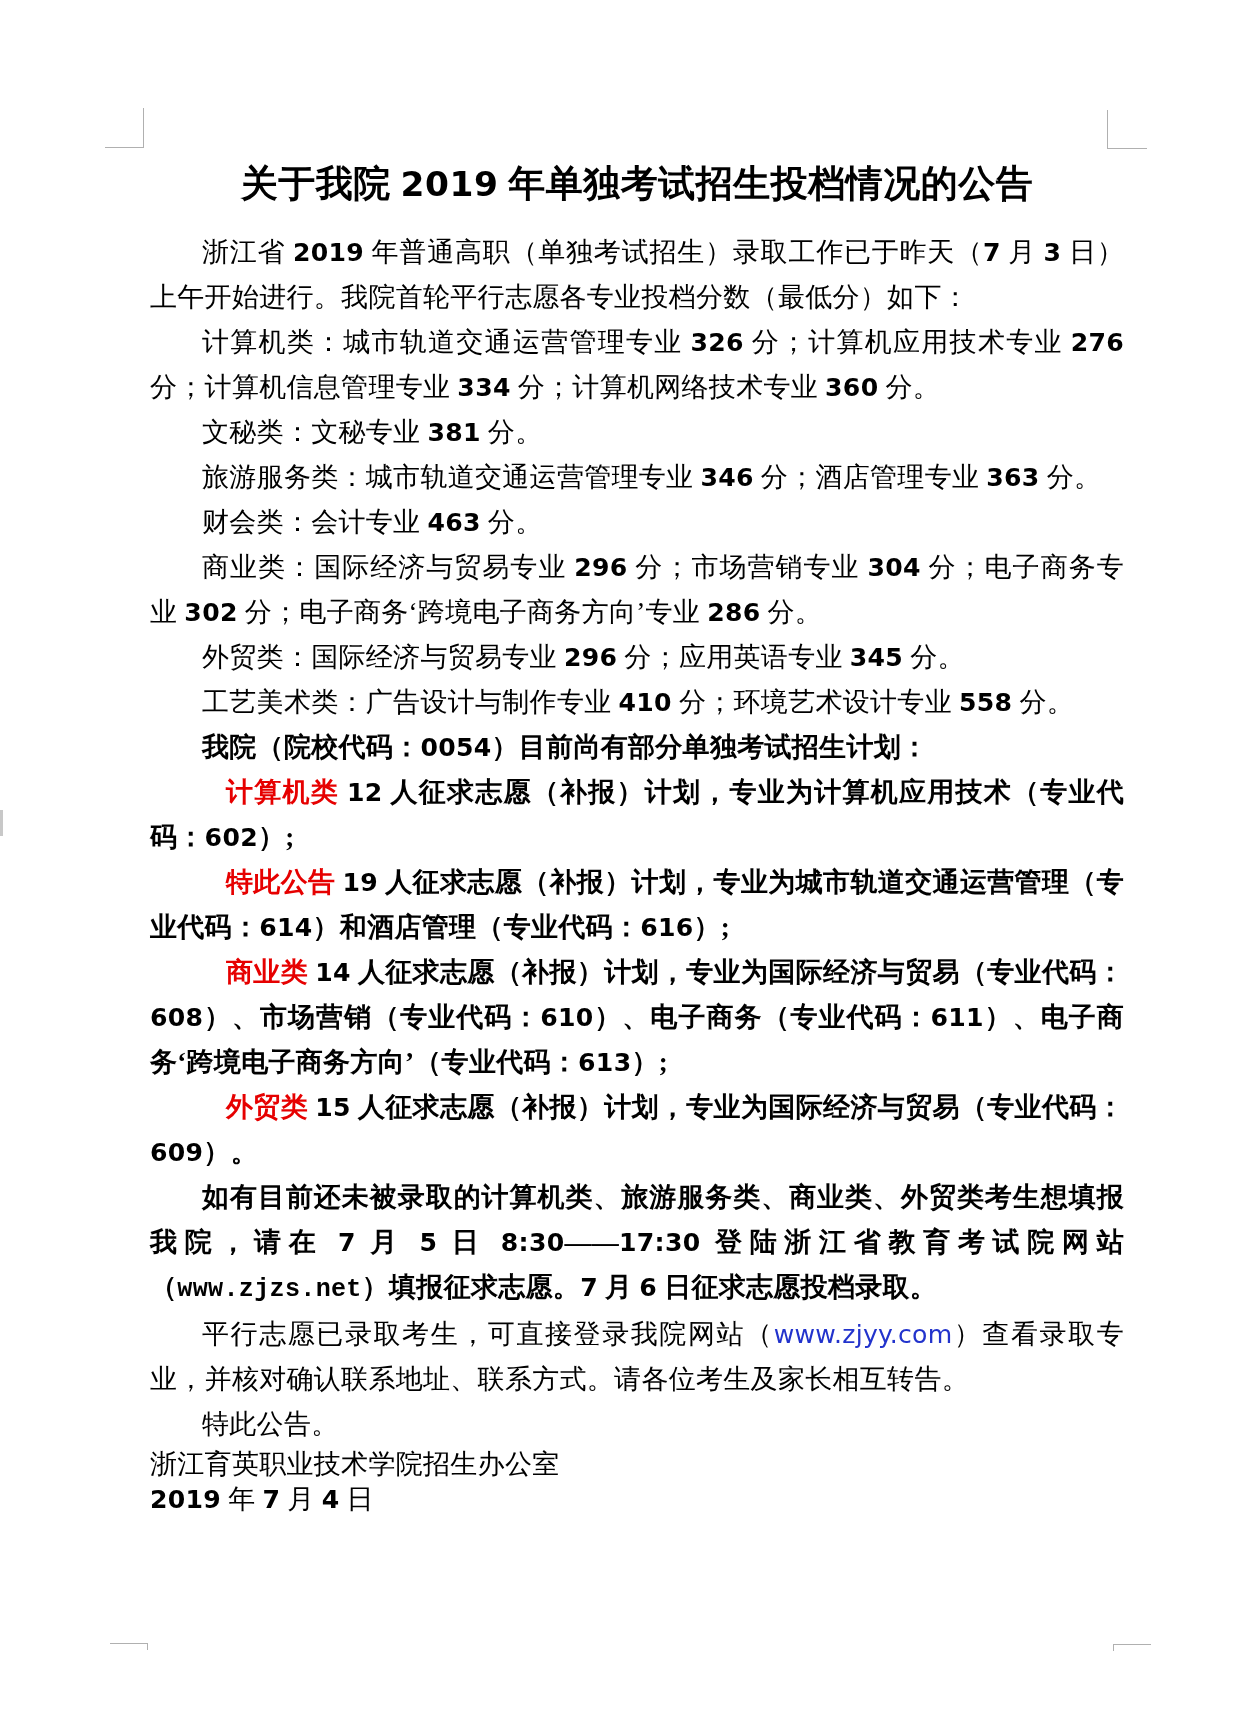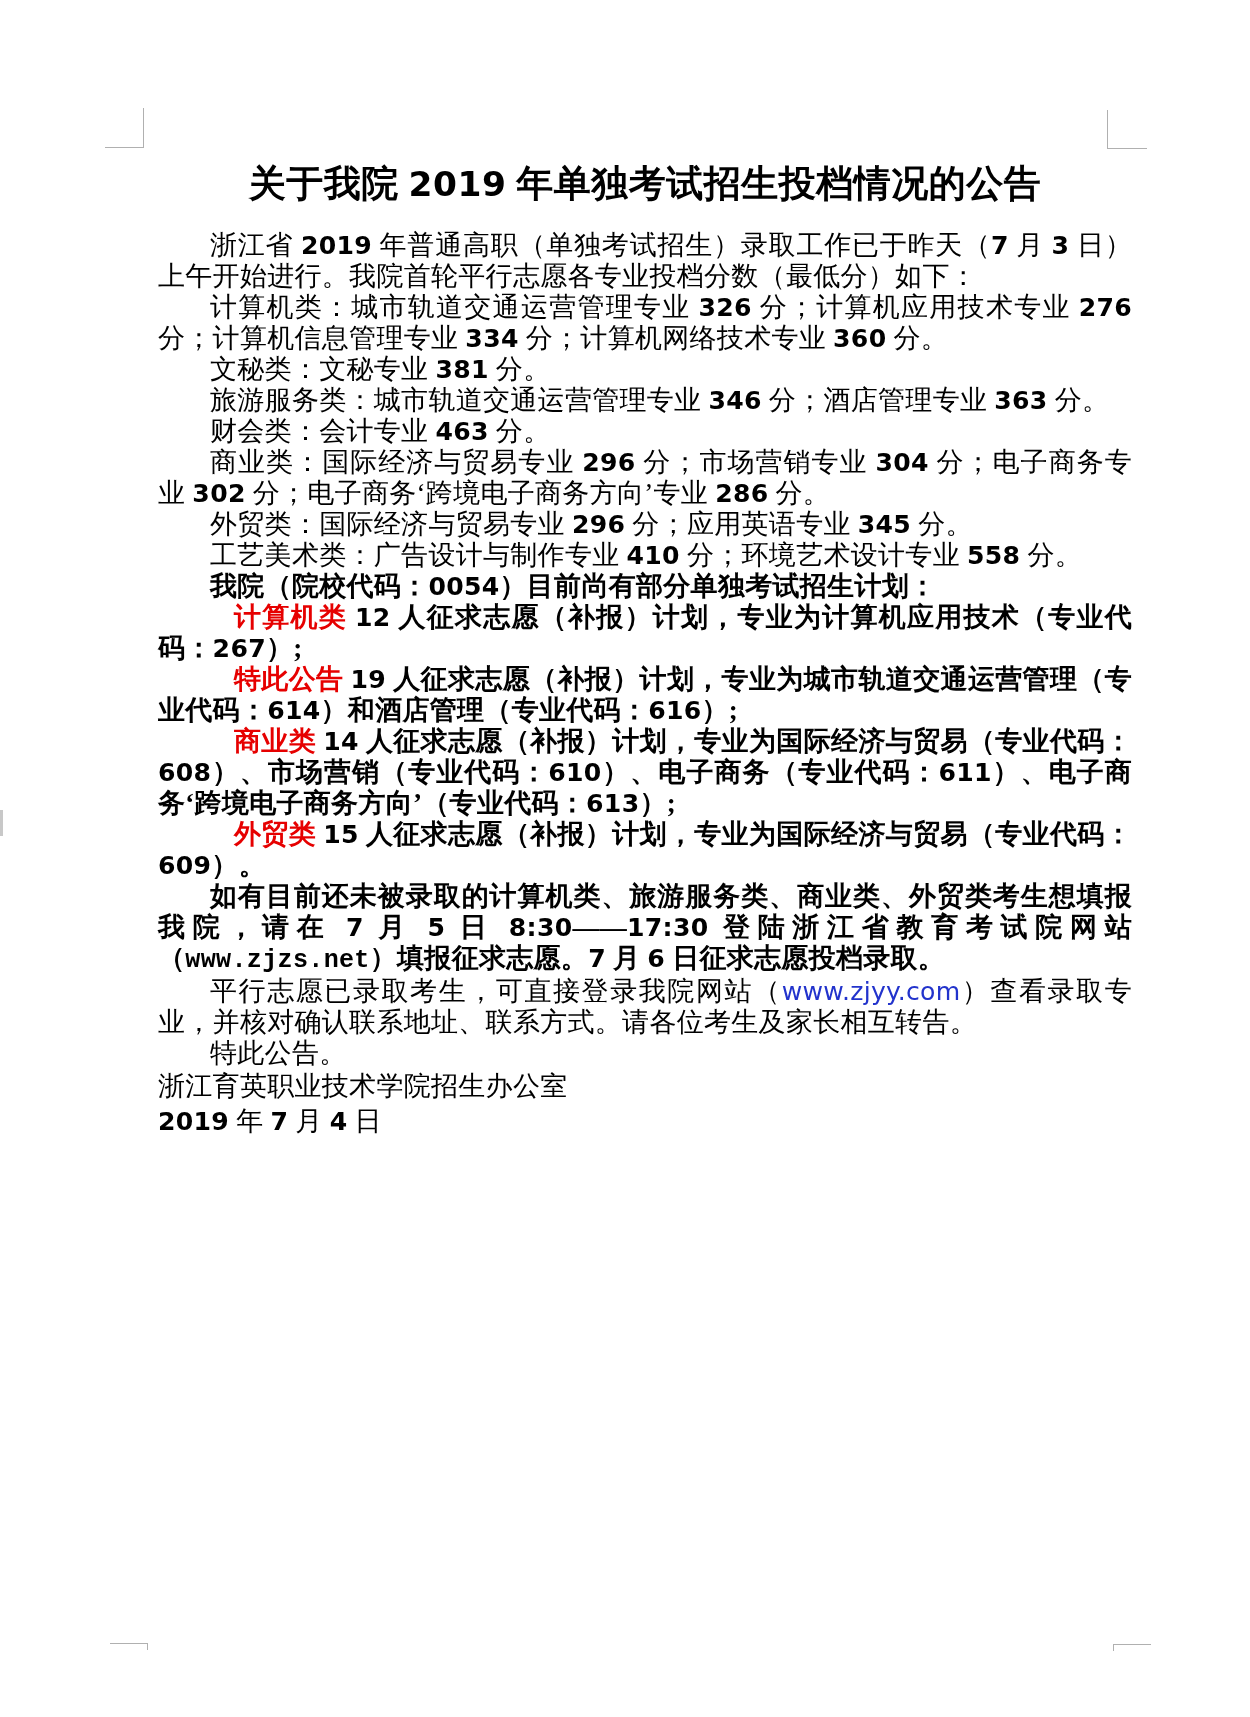--- a/index.html
+++ b/index.html
@@ -7,27 +7,27 @@
     width:1250px;height:1717px;
     background:#ffffff;
     position:relative;
     overflow:hidden;
     font-family:"Liberation Serif","DejaVu Serif",serif;
     color:#000;
   }
   
   .doc{
     position:absolute;
-    left:158px; top:162px;
+    left:150px; top:162px;
     width:974px;
   }
   .doc p{
     margin:0;
     font-size:27px;
-    line-height:31px;
+    line-height:45px;
     text-align:justify;
     text-indent:52px;
     letter-spacing:0.3px;
   }
   p.title{
     font-size:37px;
     font-weight:bold;
     text-align:center;
     text-indent:0;
     line-height:44px;
@@ -77,21 +77,21 @@
     <p class="title"><span class="run-txt">关于我院 </span><span class="run-num">2019</span><span class="run-txt"> 年单独考试招生投档情况的公告</span></p>
     <p class="song"><span class="run-txt">浙江省 </span><span class="run-num">2019</span><span class="run-txt"> 年普通高职（单独考试招生）录取工作已于昨天（</span><span class="run-num">7</span><span class="run-txt"> 月 </span><span class="run-num">3</span><span class="run-txt"> 日）上午开始进行。我院首轮平行志愿各专业投档分数（最低分）如下：</span></p>
     <p class="song"><span class="run-label">计算机类：</span><span class="run-txt">城市轨道交通运营管理专业 </span><span class="run-num">326</span><span class="run-txt"> 分；计算机应用技术专业 </span><span class="run-num">276</span><span class="run-txt"> 分；计算机信息管理专业 </span><span class="run-num">334</span><span class="run-txt"> 分；计算机网络技术专业 </span><span class="run-num">360</span><span class="run-txt"> 分。</span></p>
     <p class="song"><span class="run-label">文秘类：</span><span class="run-txt">文秘专业 </span><span class="run-num">381</span><span class="run-txt"> 分。</span></p>
     <p class="song"><span class="run-label">旅游服务类：</span><span class="run-txt">城市轨道交通运营管理专业 </span><span class="run-num">346</span><span class="run-txt"> 分；酒店管理专业 </span><span class="run-num">363</span><span class="run-txt"> 分。</span></p>
     <p class="song"><span class="run-label">财会类：</span><span class="run-txt">会计专业 </span><span class="run-num">463</span><span class="run-txt"> 分。</span></p>
     <p class="song"><span class="run-label">商业类：</span><span class="run-txt">国际经济与贸易专业 </span><span class="run-num">296</span><span class="run-txt"> 分；市场营销专业 </span><span class="run-num">304</span><span class="run-txt"> 分；电子商务专业 </span><span class="run-num">302</span><span class="run-txt"> 分；电子商务‘跨境电子商务方向’专业 </span><span class="run-num">286</span><span class="run-txt"> 分。</span></p>
     <p class="song"><span class="run-label">外贸类：</span><span class="run-txt">国际经济与贸易专业 </span><span class="run-num">296</span><span class="run-txt"> 分；应用英语专业 </span><span class="run-num">345</span><span class="run-txt"> 分。</span></p>
     <p class="song"><span class="run-label">工艺美术类：</span><span class="run-txt">广告设计与制作专业 </span><span class="run-num">410</span><span class="run-txt"> 分；环境艺术设计专业 </span><span class="run-num">558</span><span class="run-txt"> 分。</span></p>
     <p class="kai gap-top"><span class="run-txt">我院（院校代码：</span><span class="run-num">0054</span><span class="run-txt">）目前尚有部分单独考试招生计划：</span></p>
-    <p class="kai"><span class="run-red">计算机类</span><span class="run-txt"> </span><span class="run-num">12</span><span class="run-txt"> 人征求志愿（补报）计划，专业为计算机应用技术（专业代码：</span><span class="run-num">267</span><span class="run-txt">）;</span></p>
+    <p class="kai"><span class="run-red">计算机类</span><span class="run-txt"> </span><span class="run-num">12</span><span class="run-txt"> 人征求志愿（补报）计划，专业为计算机应用技术（专业代码：</span><span class="run-num">602</span><span class="run-txt">）;</span></p>
     <p class="kai"><span class="run-red">特此公告</span><span class="run-txt"> </span><span class="run-num">19</span><span class="run-txt"> 人征求志愿（补报）计划，专业为城市轨道交通运营管理（专业代码：</span><span class="run-num">614</span><span class="run-txt">）和酒店管理（专业代码：</span><span class="run-num">616</span><span class="run-txt">）;</span></p>
     <p class="kai"><span class="run-red">商业类</span><span class="run-txt"> </span><span class="run-num">14</span><span class="run-txt"> 人征求志愿（补报）计划，专业为国际经济与贸易（专业代码：</span><span class="run-num">608</span><span class="run-txt">）、市场营销（专业代码：</span><span class="run-num">610</span><span class="run-txt">）、电子商务（专业代码：</span><span class="run-num">611</span><span class="run-txt">）、电子商务‘跨境电子商务方向’（专业代码：</span><span class="run-num">613</span><span class="run-txt">）;</span></p>
     <p class="kai"><span class="run-red">外贸类</span><span class="run-txt"> </span><span class="run-num">15</span><span class="run-txt"> 人征求志愿（补报）计划，专业为国际经济与贸易（专业代码：</span><span class="run-num">609</span><span class="run-txt">）。</span></p>
     <p class="kai"><span class="run-txt">如有目前还未被录取的计算机类、旅游服务类、商业类、外贸类考生想填报我院，请在 </span><span class="run-num">7</span><span class="run-txt"> 月 </span><span class="run-num">5</span><span class="run-txt"> 日 </span><span class="run-num">8:30</span><span class="run-txt">——</span><span class="run-num">17:30</span><span class="run-txt"> 登陆浙江省教育考试院网站（</span><span class="run-latin">www.zjzs.net</span><span class="run-txt">）填报征求志愿。</span><span class="run-num">7</span><span class="run-txt"> 月 </span><span class="run-num">6</span><span class="run-txt"> 日征求志愿投档录取。</span></p>
     <p class="song"><span class="run-txt">平行志愿已录取考生，可直接登录我院网站（</span><span class="run-link">www.zjyy.com</span><span class="run-txt">）查看录取专业，并核对确认联系地址、联系方式。请各位考生及家长相互转告。</span></p>
     <p class="song"><span class="run-txt">特此公告。</span></p>
     <p class="song sig-office"><span class="run-txt">浙江育英职业技术学院招生办公室</span></p>
     <p class="song sig-date"><span class="run-num">2019</span><span class="run-txt"> 年 </span><span class="run-num">7</span><span class="run-txt"> 月 </span><span class="run-num">4</span><span class="run-txt"> 日</span></p>
   </div>
 

